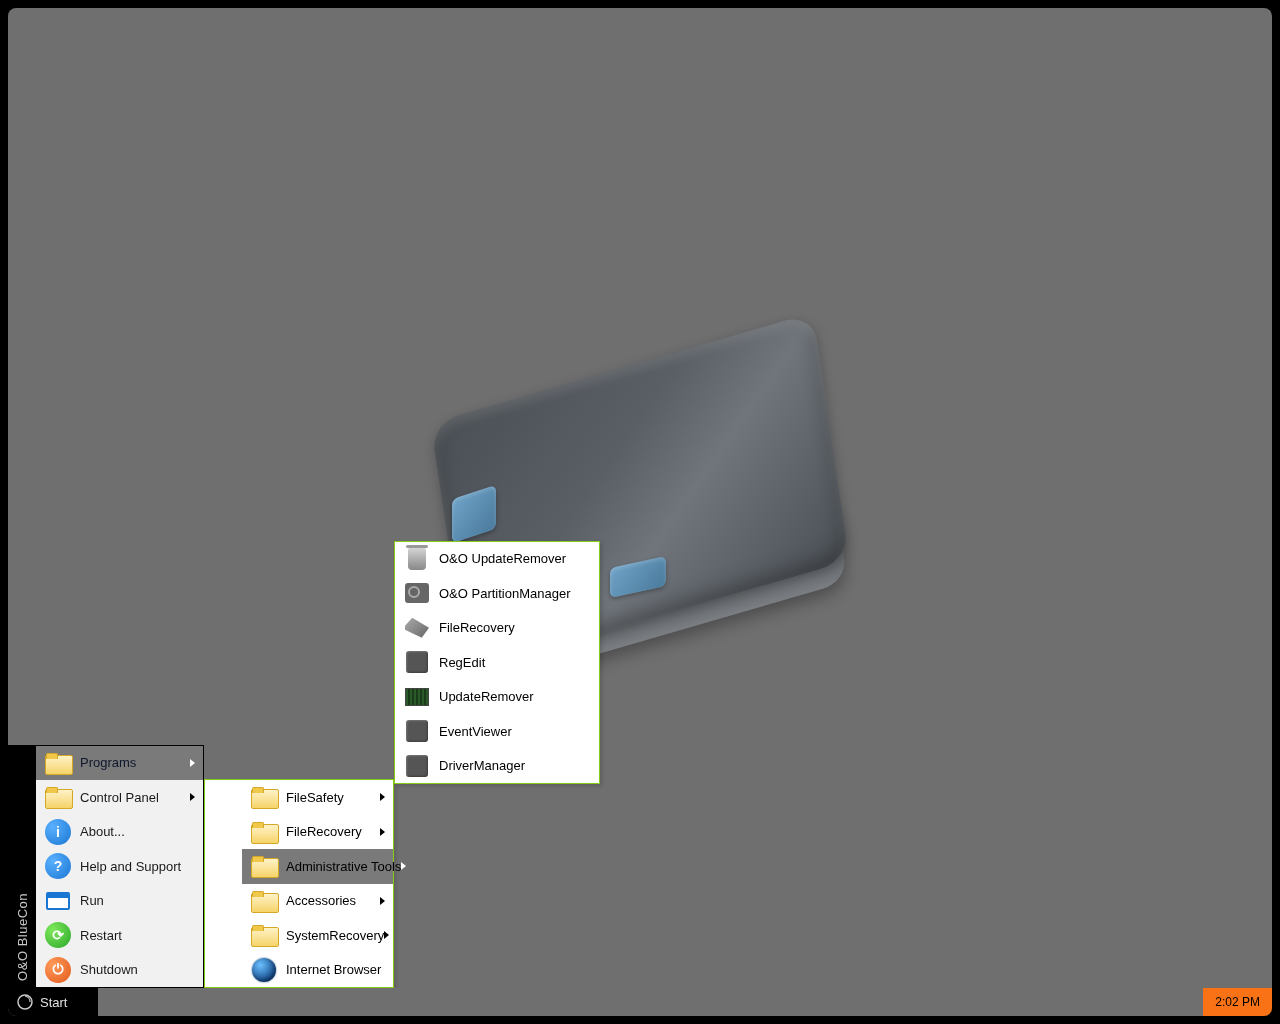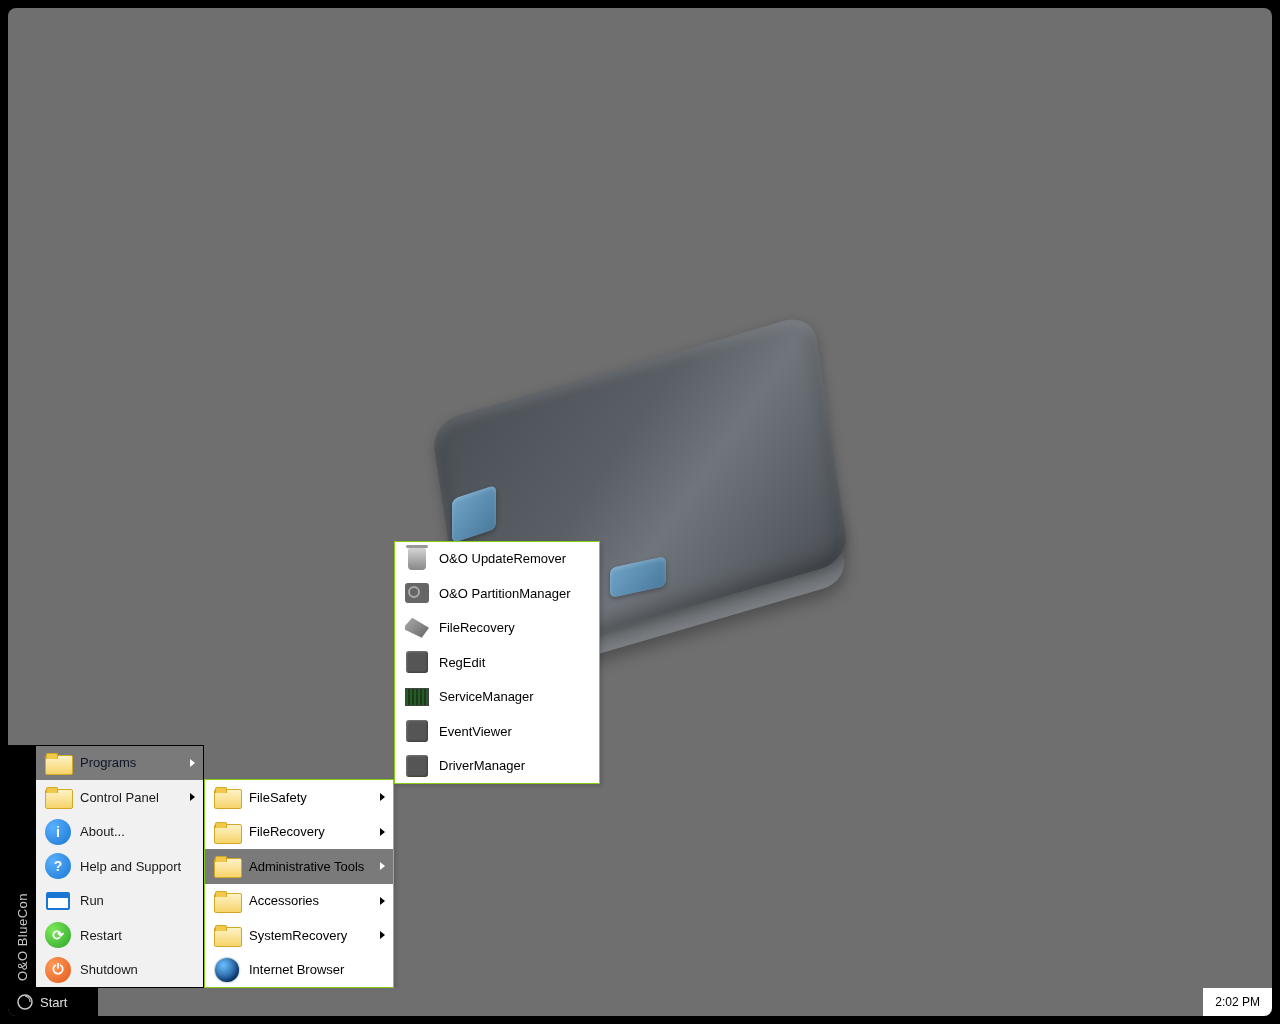--- a/index.html
+++ b/index.html
@@ -61,21 +61,21 @@
   font-size: 13px;
 }
 .start-btn {
   display: flex; align-items: center;
   height: 100%;
   padding: 0 30px 0 8px;
   cursor: pointer;
 }
 .start-btn svg { margin-right: 6px; }
 .taskbar-spacer { flex: 1; height:100%; background:#6f6f6f; margin-left:1px; }
-.taskbar-clock { padding: 0 12px; background:#ffffff; height:100%; display:flex; align-items:center; color:#000; font-size:12px;text-align:center;}
+.taskbar-clock { padding: 0 12px; background:#f97316; height:100%; display:flex; align-items:center; color:#000; font-size:12px;text-align:center;}
 
 
 .start-menu {
   position: absolute;
   left: 0; bottom: 28px;
   width: 196px;
   background: #f1f1f1;
   border: 1px solid #000;
   border-left: none;
   display: flex;
@@ -113,21 +113,21 @@
 .menu-item.selected .arrow { border-left-color: #fff; }
 
 
 .submenu {
   position: absolute;
   background: #fff;
   border: 1px solid #84cc16;
   box-shadow: 2px 2px 4px rgba(0,0,0,0.15);
 }
 .submenu .menu-item { height: 34.5px; }
-.submenu-l2 { left:196px; bottom:28px; width:190px; }
+.submenu-l2 { left:196px; bottom:28px; width:190px;padding-left:37px; }
 .submenu-l3 { left:386px; bottom:232px; width:206px; }
 .submenu .menu-item { color:#000; }
 
 
 .folder-icon { width:26px; height:20px; position:relative; }
 .folder-icon::before {
   content:""; position:absolute; left:0; top:2px; width:26px; height:18px;
   background: linear-gradient(180deg,#ffe9a8,#f2c84a);
   border:1px solid #d4a827; border-radius:2px;
 }
@@ -293,21 +293,21 @@
         <div class="menu-item">
           <span class="icon">
             <div class="tool-block"></div>
           </span>
           <span class="label">RegEdit</span>
         </div>
         <div class="menu-item">
           <span class="icon">
             <div class="tool-chip"></div>
           </span>
-          <span class="label">ServiceManager</span>
+          <span class="label">UpdateRemover</span>
         </div>
         <div class="menu-item">
           <span class="icon">
             <div class="tool-block"></div>
           </span>
           <span class="label">EventViewer</span>
         </div>
         <div class="menu-item">
           <span class="icon">
             <div class="tool-block"></div>

